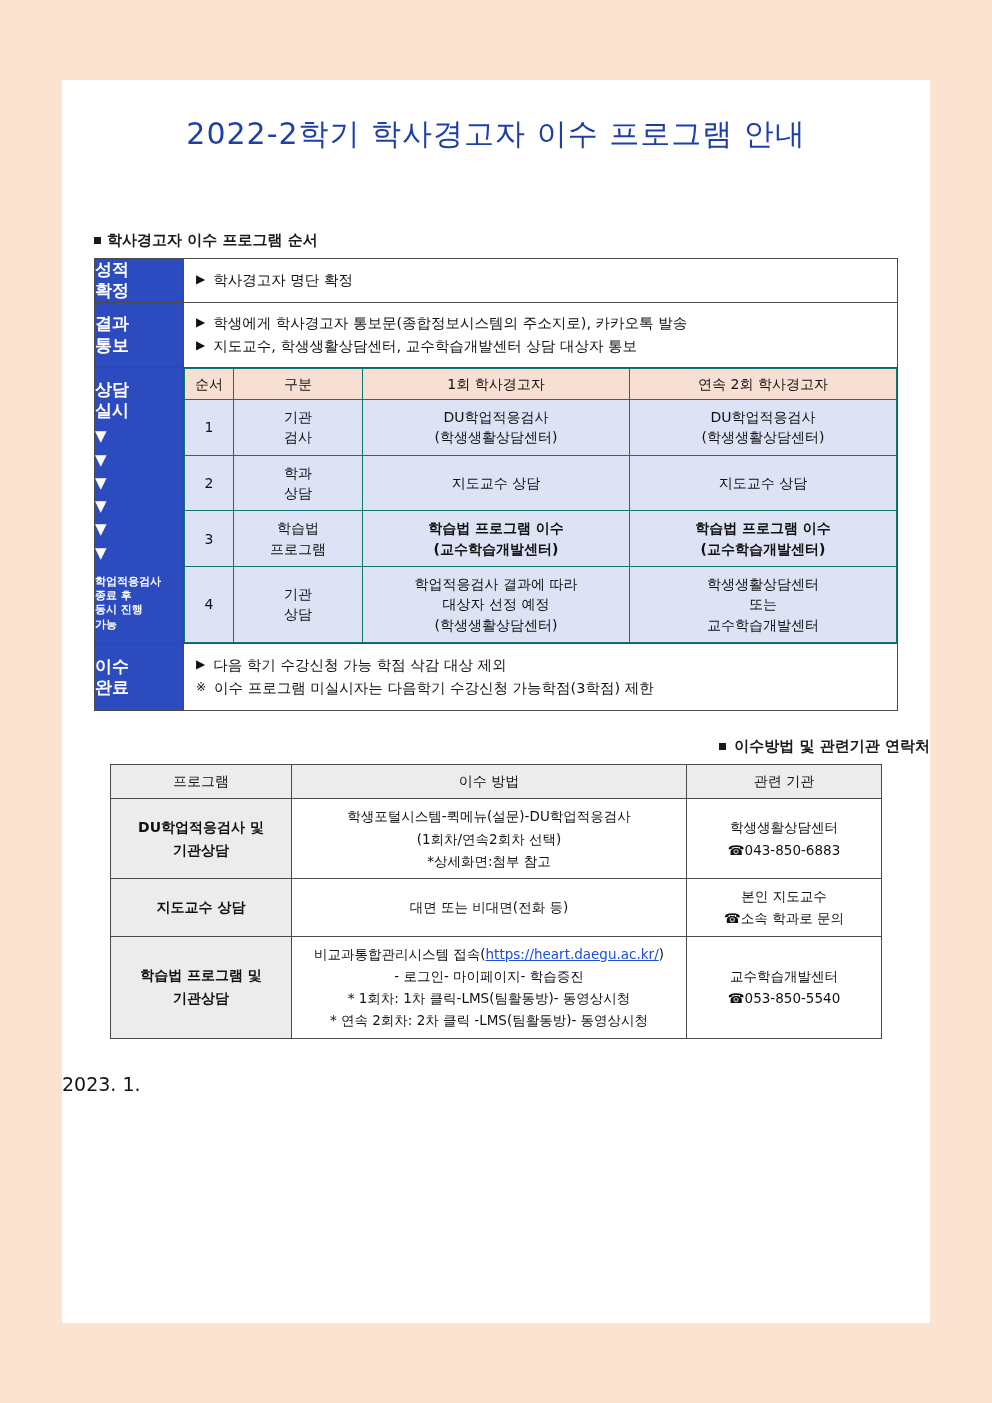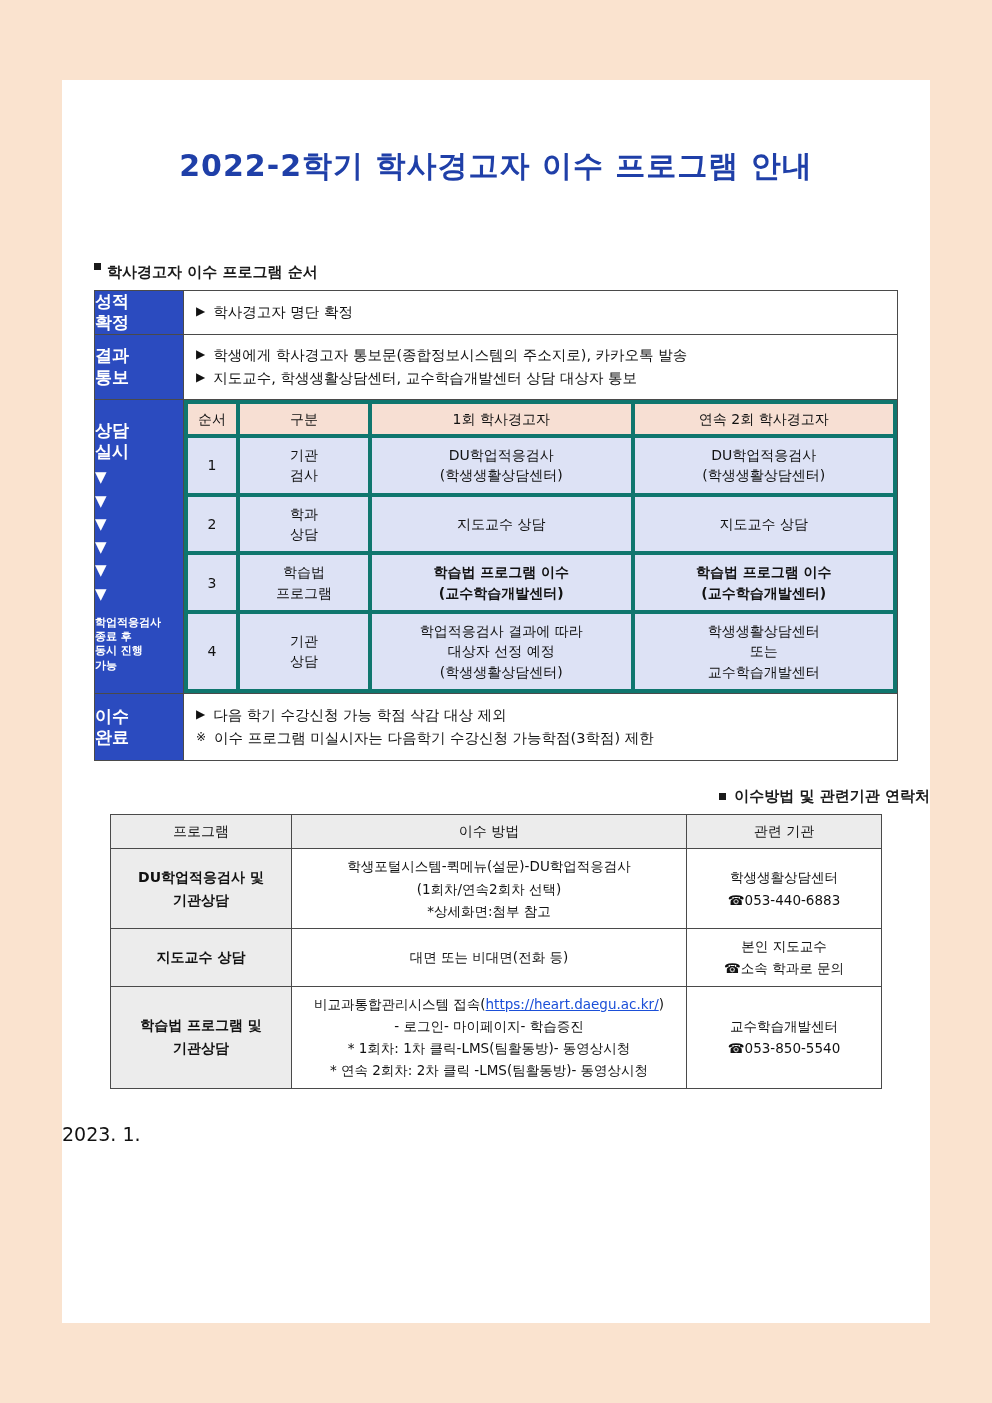--- a/index.html
+++ b/index.html
@@ -19,33 +19,33 @@
     top: 80px;
     width: 868px;
     height: 1243px;
     background: #ffffff;
     box-sizing: border-box;
   }
   .title {
     text-align: center;
     color: #1f3fa8;
     font-size: 30px;
-    font-weight: bold;
+    font-weight: normal;
     letter-spacing: 1px;
-    margin-top: 66px;
+    margin-top: 34px;
     font-family: "DejaVu Sans", "Liberation Sans", sans-serif;
   }
   .section-head {
     margin-top: 76px;
     margin-left: 32px;
     font-size: 15px;
     font-weight: bold;
     color: #1a1a1a;
     display: flex;
-    align-items: flex-start;
+    align-items: center;
     gap: 6px;
   }
   .sq {
     width: 7px;
     height: 7px;
     background: #1a1a1a;
     display: inline-block;
   }
   
   .flow {
@@ -96,21 +96,21 @@
     font-size: 12px;
     line-height: 1.7;
   }
   
   .inner {
     width: 100%;
     border-collapse: collapse;
     table-layout: fixed;
   }
   .inner td, .inner th {
-    border: 4px solid #0f766e;
+    border: 1px solid #0f766e;
     text-align: center;
     vertical-align: middle;
     font-size: 14px;
     color: #111;
     line-height: 1.45;
     padding: 7px 3px;
   }
   .inner thead th {
     background: #f7dfd3;
     font-weight: normal;
@@ -354,21 +354,21 @@
           <div>DU학업적응검사 및</div>
           <div>기관상담</div>
         </td>
         <td>
           <div>학생포털시스템-퀵메뉴(설문)-DU학업적응검사</div>
           <div>(1회차/연속2회차 선택)</div>
           <div>*상세화면:첨부 참고</div>
         </td>
         <td>
           <div>학생생활상담센터</div>
-          <div>☎053-440-6883</div>
+          <div>☎043-850-6883</div>
         </td>
       </tr>
       <tr>
         <td class="label">지도교수 상담</td>
         <td>대면 또는 비대면(전화 등)</td>
         <td>
           <div>본인 지도교수</div>
           <div>☎소속 학과로 문의</div>
         </td>
       </tr>

